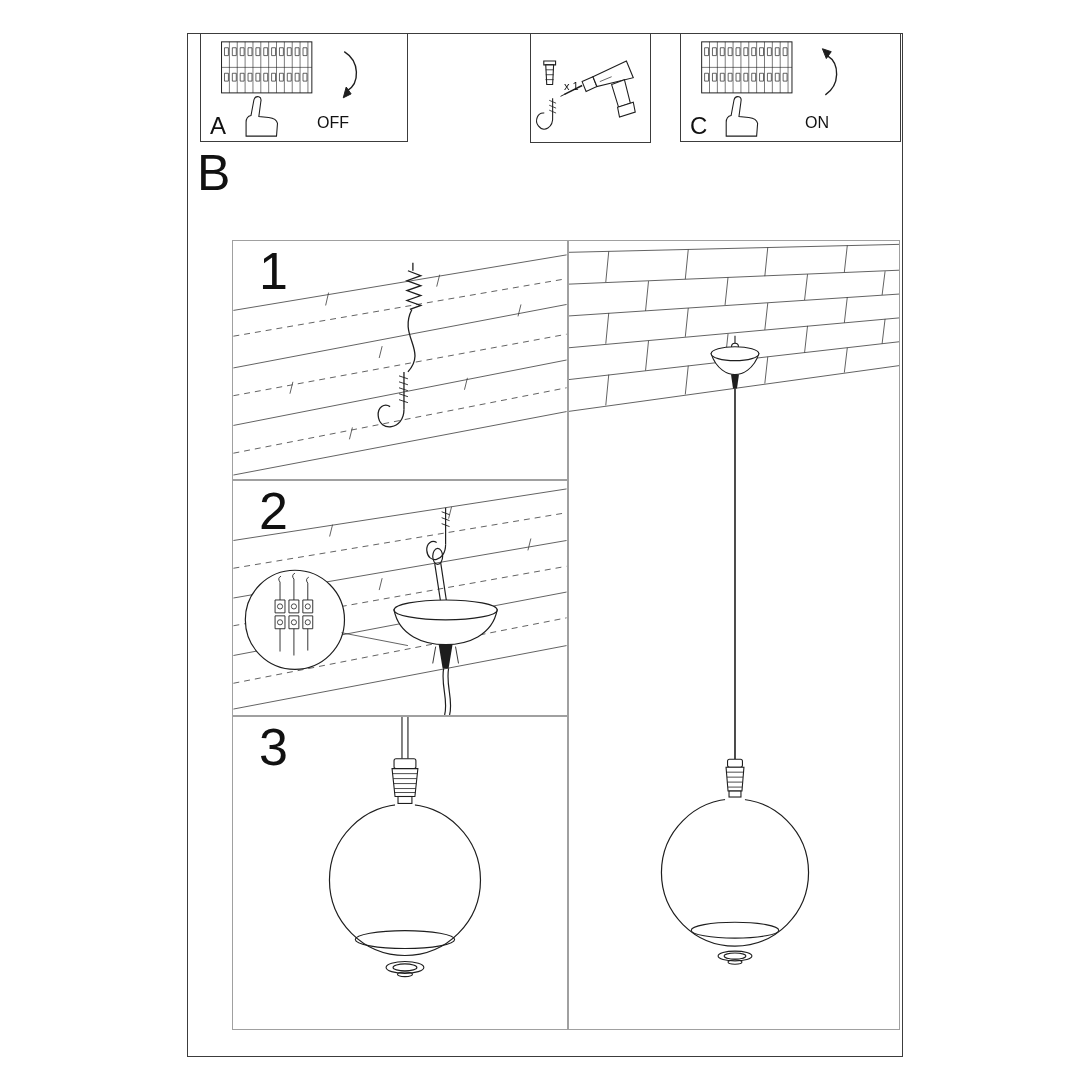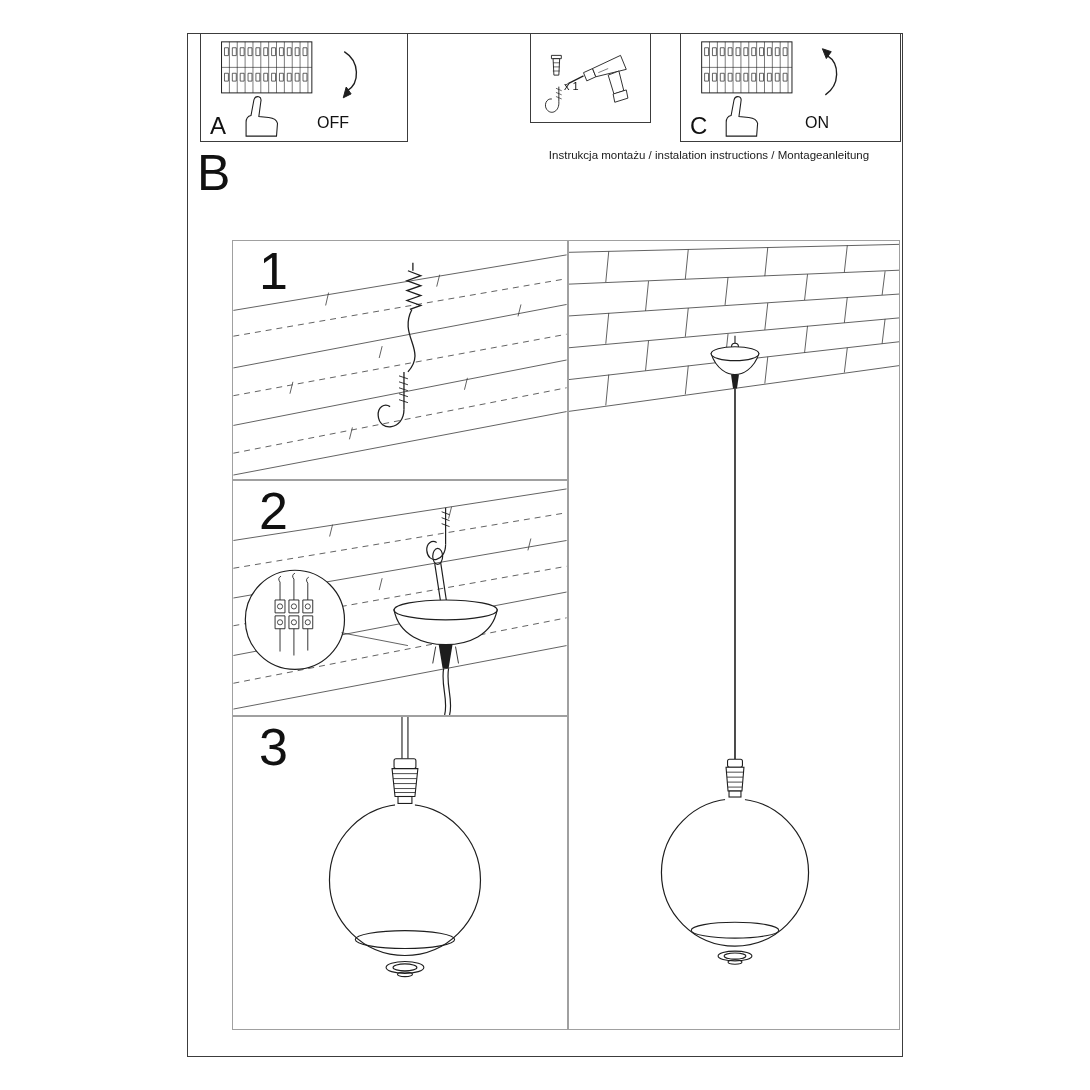--- a/index.html
+++ b/index.html
@@ -46,21 +46,21 @@
       <path fill="#fff" stroke="#1e1e1e" stroke-width="1.1" d="M45,104 L45,90 Q45,84 50,83 L53,67 Q54,63 58,64 Q61,65 60,69 L58,84 L68,85 Q76,86 77,91 L76,104 Z"></path>
       <g stroke="#1e1e1e" fill="#1e1e1e">
         <path fill="none" stroke-width="1.4" d="M145,18 C161,28 161,50 148,58"></path>
         <polygon points="144,65 152,61 147,54"></polygon>
       </g>
     </svg>
     <span class="corner-label" style="left:9px;top:78px">A</span>
     <span class="state-label" style="left:116px;top:80px">OFF</span>
   </div>
 
-  <div class="box" style="left:530px;top:33px;width:121px;height:90px">
+  <div class="box" style="left:530px;top:33px;width:121px;height:110px">
     <svg viewBox="0 0 121 107">
       <g fill="none" stroke="#1e1e1e" stroke-width="1.1">
         <g>
           <path d="M34,60 L52,51" stroke-width="1.6"></path>
           <path d="M30,62 l5,-2.5" stroke-width="1"></path>
           <path d="M52,47 L63,42 L67,52 L56,57 Z" fill="#fff"></path>
           <path d="M63,42 L97,26 L104,43 L67,52 Z" fill="#fff"></path>
           <path d="M82,50 L89,73 L101,69 L95,45 Z" fill="#fff"></path>
           <path d="M88,73 L104,68 L106,78 L90,83 Z" fill="#fff"></path>
           <path d="M70,47 l12,-5" stroke-width="0.7"></path>
@@ -93,21 +93,20 @@
       <g stroke="#1e1e1e" fill="#1e1e1e">
         <path fill="none" stroke-width="1.4" d="M146,62 C161,52 161,30 148,22"></path>
         <polygon points="143,15 152,18 147,25"></polygon>
       </g>
     </svg>
     <span class="corner-label" style="left:9px;top:78px">C</span>
     <span class="state-label" style="left:124px;top:80px">ON</span>
   </div>
 
   <div class="title-block">
-    <div>Instrukcja montażu / instalation instructions / Montageanleitung</div>
   </div>
 
   <div class="big-b">B</div>
 
   <div class="panel" style="left:232px;top:240px;width:336px;height:240px">
     <svg viewBox="0 0 336 240">
       <g stroke="#3a3a3a" stroke-width="0.8" fill="none">
         <path d="M0,70 L336,14 M0,128 L336,64 M0,186 L336,120 M0,236 L336,172"></path>
         <path stroke-dasharray="6 5" d="M0,96 L336,38 M0,156 L336,94 M0,214 L336,148"></path>
         <path d="M96,52 l-3,13 M208,34 l-3,12 M290,64 l-3,12 M150,106 l-3,12 M60,142 l-3,12 M236,138 l-3,12 M120,188 l-3,12"></path>

